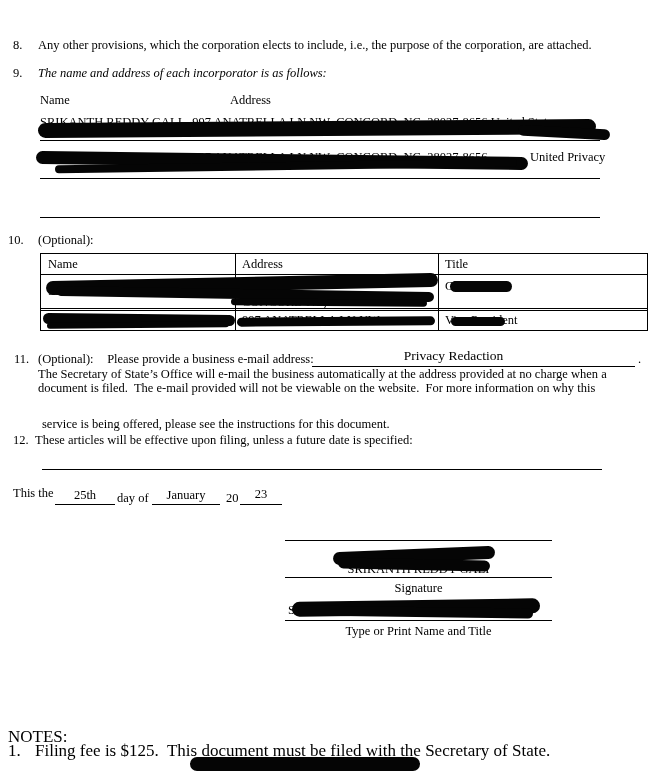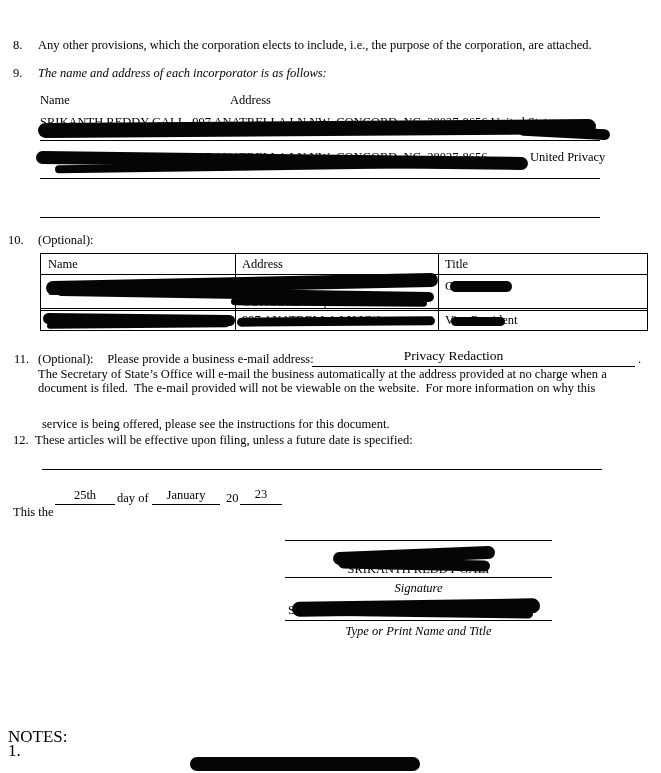--- a/index.html
+++ b/index.html
@@ -1,20 +1,20 @@
 <!DOCTYPE html>
 <html><head>
 <meta charset="utf-8">
 <style>
   html,body{margin:0;padding:0;background:#fff;}
   .page{position:relative;width:661px;height:773px;background:#fff;color:#000;
         font-family:"Liberation Serif", serif;font-size:12.5px;overflow:hidden;}
   .t{position:absolute;white-space:pre;}
   .b{font-weight:normal;}
-  .i{font-style:italic;}
+  .i{}
   .rule{position:absolute;background:#000;height:1px;}
   .redact{position:absolute;background:#050505;}
   .clip{overflow:hidden;}
   .ctr{text-align:center;}
   .tbl{position:absolute;left:40px;top:253px;width:608px;height:78px;border:1px solid #000;box-sizing:border-box;}
   .tbl .vline{position:absolute;top:0;bottom:0;width:1px;background:#000;}
   .tbl .hline{position:absolute;left:0;right:0;height:1px;background:#000;}
   .sig-ctr{position:absolute;left:285px;width:267px;text-align:center;}
   .notes{font-size:17px;}
 </style>
@@ -82,21 +82,21 @@
   </div>
   <span class="t" style="left:638px;top:352px;">.</span>
   <span class="t" style="left:38px;top:367px;">The Secretary of State’s Office will e-mail the business automatically at the address provided at no charge when a</span>
   <span class="t" style="left:38px;top:381px;">document is filed.  The e-mail provided will not be viewable on the website.  For more information on why this</span>
   <span class="t" style="left:42px;top:395px;margin-top:22px;">service is being offered, please see the instructions for this document.</span>
 
   <span class="t" style="left:13px;top:433px;">12.</span>
   <span class="t" style="left:35px;top:433px;">These articles will be effective upon filing, unless a future date is specified:</span>
   <div class="rule" style="left:42px;top:469px;width:560px;"></div>
 
-  <span class="t" style="left:13px;top:505px;">This the</span>
+  <span class="t" style="left:13px;top:486px;">This the</span>
   <div style="position:absolute;left:55px;top:488px;width:60px;height:16px;border-bottom:1px solid #000;text-align:center;">
     <span>25th</span>
   </div>
   <span class="t" style="left:117px;top:491px;">day of</span>
   <div style="position:absolute;left:152px;top:488px;width:68px;height:16px;border-bottom:1px solid #000;text-align:center;">
     <span>January</span>
   </div>
   <span class="t" style="left:226px;top:491px;">20</span>
   <div style="position:absolute;left:240px;top:487px;width:42px;height:17px;border-bottom:1px solid #000;text-align:center;">
     <span>23</span>
@@ -111,16 +111,17 @@
   <div class="sig-ctr i" style="top:581px;">Signature</div>
 
   <span class="t" style="left:288px;top:603px;">S</span>
   <div class="redact" style="left:292px;top:600px;width:248px;height:15px;border-radius:8px;transform:rotate(-0.8deg);"></div>
   <div class="redact" style="left:298px;top:607px;width:235px;height:10px;border-radius:6px;transform:rotate(0.8deg);"></div>
   <div class="rule" style="left:285px;top:620px;width:267px;"></div>
   <div class="sig-ctr i" style="top:624px;">Type or Print Name and Title</div>
 
   <span class="t notes" style="left:8px;top:727px;">NOTES:</span>
   <span class="t notes b" style="left:8px;top:741px;">1.</span>
+  <span class="t notes b" style="left:35px;top:741px;">Filing fee is $125.  This document must be filed with the Secretary of State.</span>
 
   <div class="redact" style="left:190px;top:757px;width:230px;height:14px;border-radius:7px;"></div>
 
 </div>
 
 </body></html>

